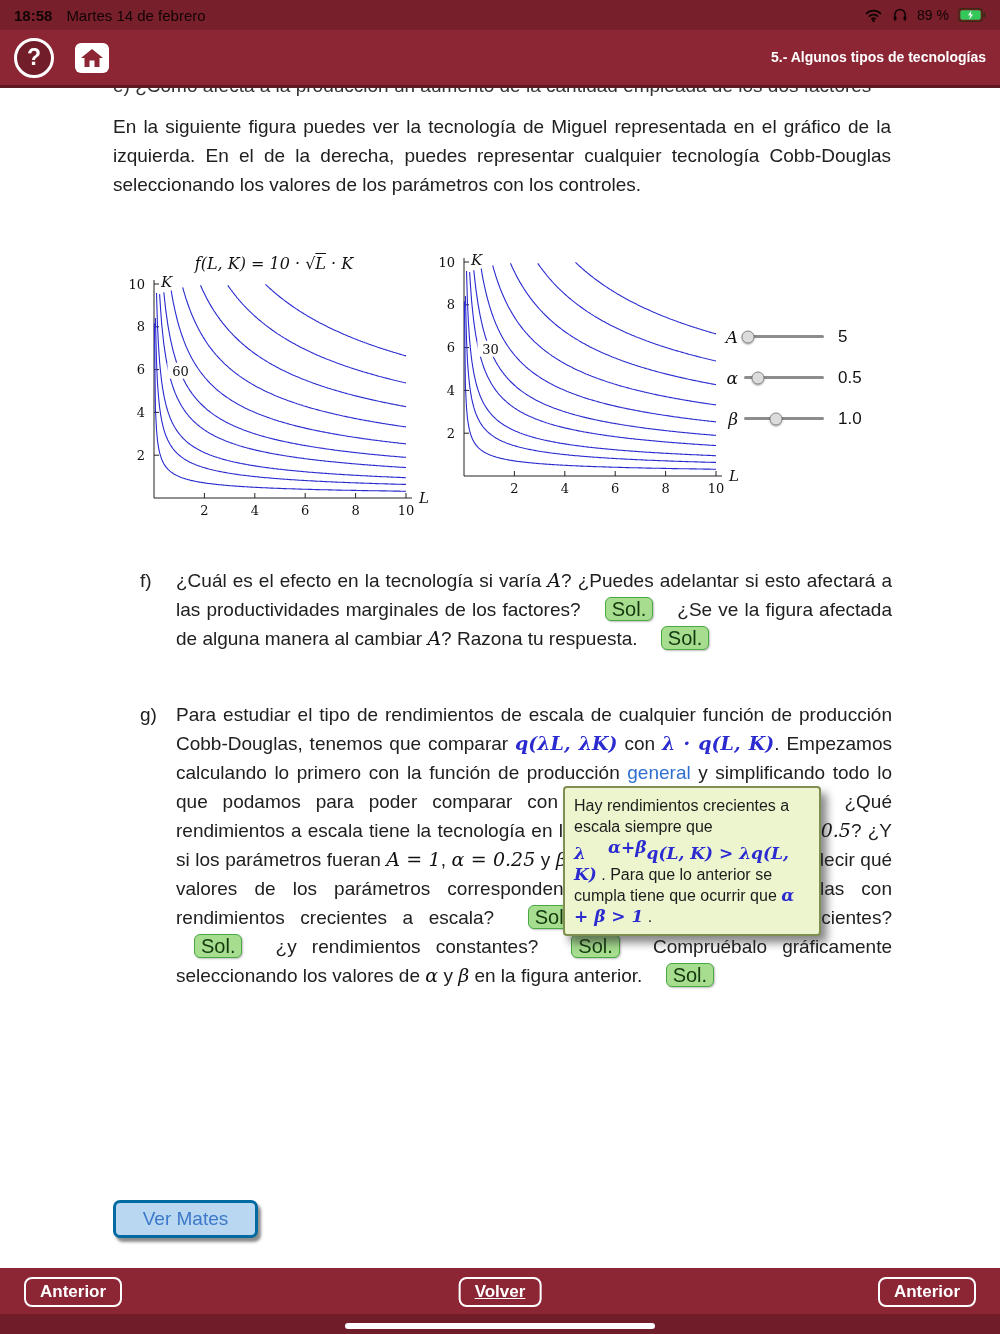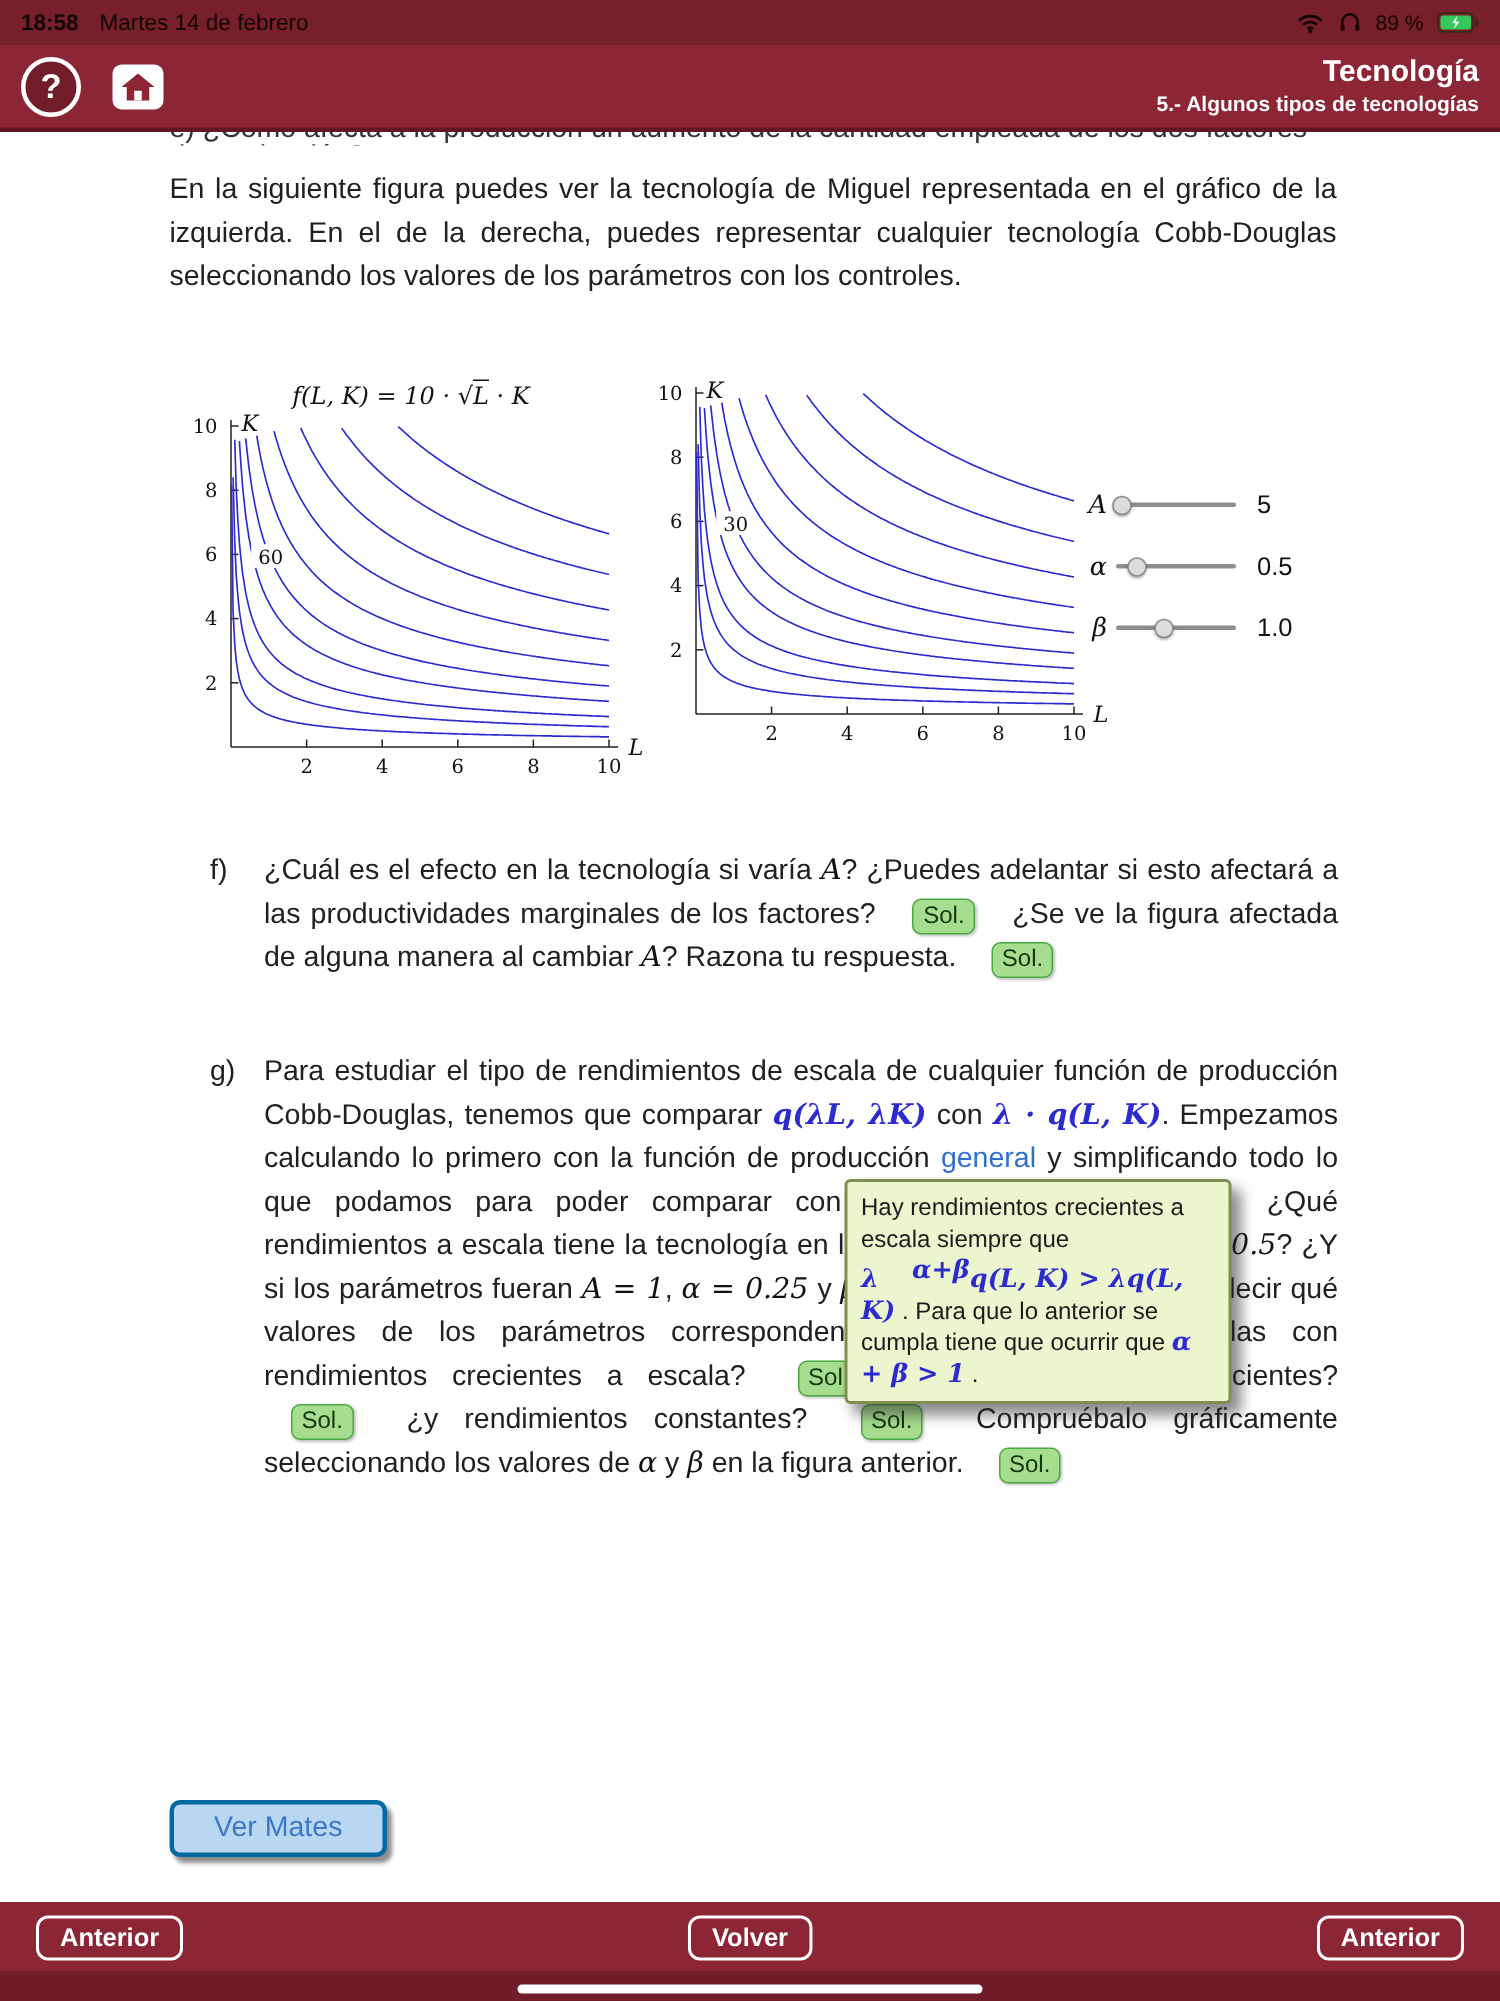--- a/index.html
+++ b/index.html
@@ -49,21 +49,21 @@
   .math { font-family:"DejaVu Serif", serif; font-style:italic; }
   .math.blue { color:#2b2bd0; font-weight:bold; }
   .math.dark { color:#111; }
   sup.math { font-size:0.68em; }
   sup.blue { color:#2b2bd0; font-weight:bold;margin-left:22px; }
   .over { text-decoration:overline; }
   .link { color:#2e6fd0; cursor:pointer; text-decoration:none; }
   .rst { font-family:"DejaVu Serif", serif; font-weight:bold; letter-spacing:1px; }
 
   .sol-btn { display:inline-block; background:#a6dd8f; border:1.5px solid #49a942;
-    border-radius:6px; color:#14380d; font-size:16px; line-height:20px;
+    border-radius:6px; color:#14380d; font-size:20px; line-height:20px;
     padding:1px 6px; margin:0 18px; vertical-align:baseline;
     box-shadow:1px 1px 2px rgba(0,0,0,0.25); cursor:pointer; }
   .bulb-btn { display:inline-flex; align-items:center; justify-content:center;
     width:32px; height:25px; background:#f7f7ee; border:1px solid #b6b6a4;
     border-radius:5px; margin:0 4px; vertical-align:middle;
     box-shadow:1px 1px 2px rgba(0,0,0,0.25); cursor:pointer; }
 
   
   .chart { position:absolute; width:312px; }
   #chart-left { left:118px; top:166px; }
@@ -102,21 +102,21 @@
 
   
   .footer { position:absolute; bottom:0; left:0; width:100%; height:66px; background:#8c2534; }
   .footer::after { content:""; position:absolute; left:0; bottom:0; width:100%;
     height:20px; background:#701d29; }
   .nav-btn { position:absolute; top:9px; height:30px; border:2px solid #fff;
     border-radius:8px; background:transparent; color:#fff; font-weight:bold;
     font-size:17px; padding:0 14px; display:flex; align-items:center; cursor:pointer;
     font-family:"Liberation Sans", sans-serif; z-index:2; }
   #btn-prev { left:24px; }
-  #btn-back { left:50%; transform:translateX(-50%); }
+  #btn-back { left:50%; transform:translateX(-50%);text-decoration:underline; }
   #btn-next { right:24px; }
   .home-indicator { position:absolute; bottom:5px; left:50%; transform:translateX(-50%);
     width:310px; height:6px; border-radius:3px; background:#fff; z-index:3; }
 </style>
 </head>
 <body>
 
 <div class="page">
 
   <div class="status-bar">
@@ -155,21 +155,20 @@
   <div class="header">
     <div class="hbtn-q">?</div>
     <div class="hbtn-home">
       <svg width="36" height="32" viewBox="0 0 36 32">
         <rect x="1" y="1" width="34" height="30" rx="6" fill="#fff"></rect>
         <path d="M18 7 L29 16 H25.5 V25 H10.5 V16 H7 Z" fill="#8c2534"></path>
         <rect x="15.5" y="18.5" width="5" height="6.5" fill="#fff"></rect>
       </svg>
     </div>
     <div class="header-titles">
-      <div class="t1">Tecnología</div>
       <div class="t2">5.- Algunos tipos de tecnologías</div>
     </div>
   </div>
 
   <div class="content">
 
     <div class="clipped-line">
       <div>e) ¿Cómo afecta a la producción un aumento de la cantidad empleada de los dos factores de producción?</div>
     </div>
 

